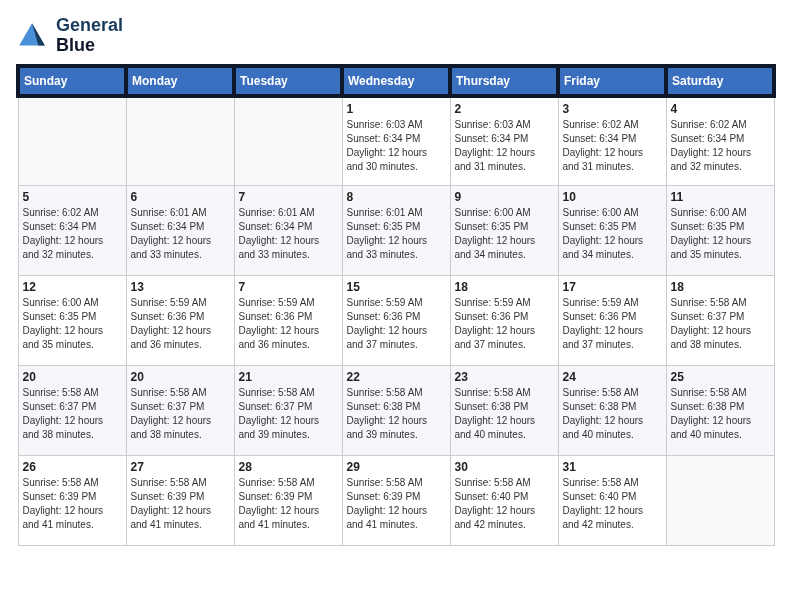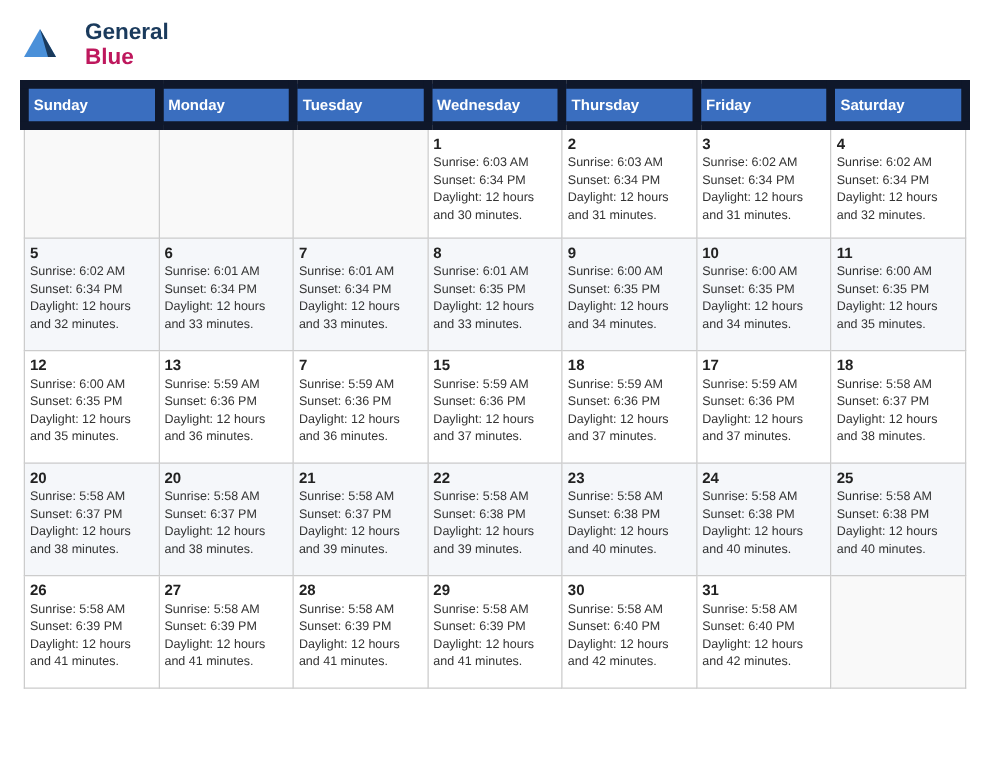--- a/index.html
+++ b/index.html
@@ -12,31 +12,31 @@
     }
     .header {
       display: flex;
       justify-content: space-between;
       align-items: flex-start;
       margin-bottom: 8px;
     }
     .logo {
       display: flex;
       align-items: center;
-      gap: 20px;
+      gap: 8px;
       justify-content: flex-end;
     }
     .logo-text {
       font-size: 18px;
       font-weight: bold;
       color: #1a3a5c;
       line-height: 1.1;
     }
     .logo-text span {
-      color: #be185d;
+      color: #0f172a;
     }
     .logo-icon {
       width: 32px;
       height: 32px;
     }
     .title-block {
       text-align: right;
     }
     .month-title {
       font-size: 36px;
@@ -52,21 +52,21 @@
       border-collapse: collapse;
       table-layout: fixed;
     }
     th {
       background: #3a6ebf;
       color: #fff;
       font-size: 12px;
       font-weight: bold;
       padding: 6px 4px;
       text-align: left;
-      border: 7px solid #0f172a;
+      border: 4px solid #0f172a;
     }
     td {
       border: 1px solid #ccc;
       vertical-align: top;
       padding: 4px;
       height: 90px;
       font-size: 10.5px;
       color: #222;
       background: #fff;
     }

